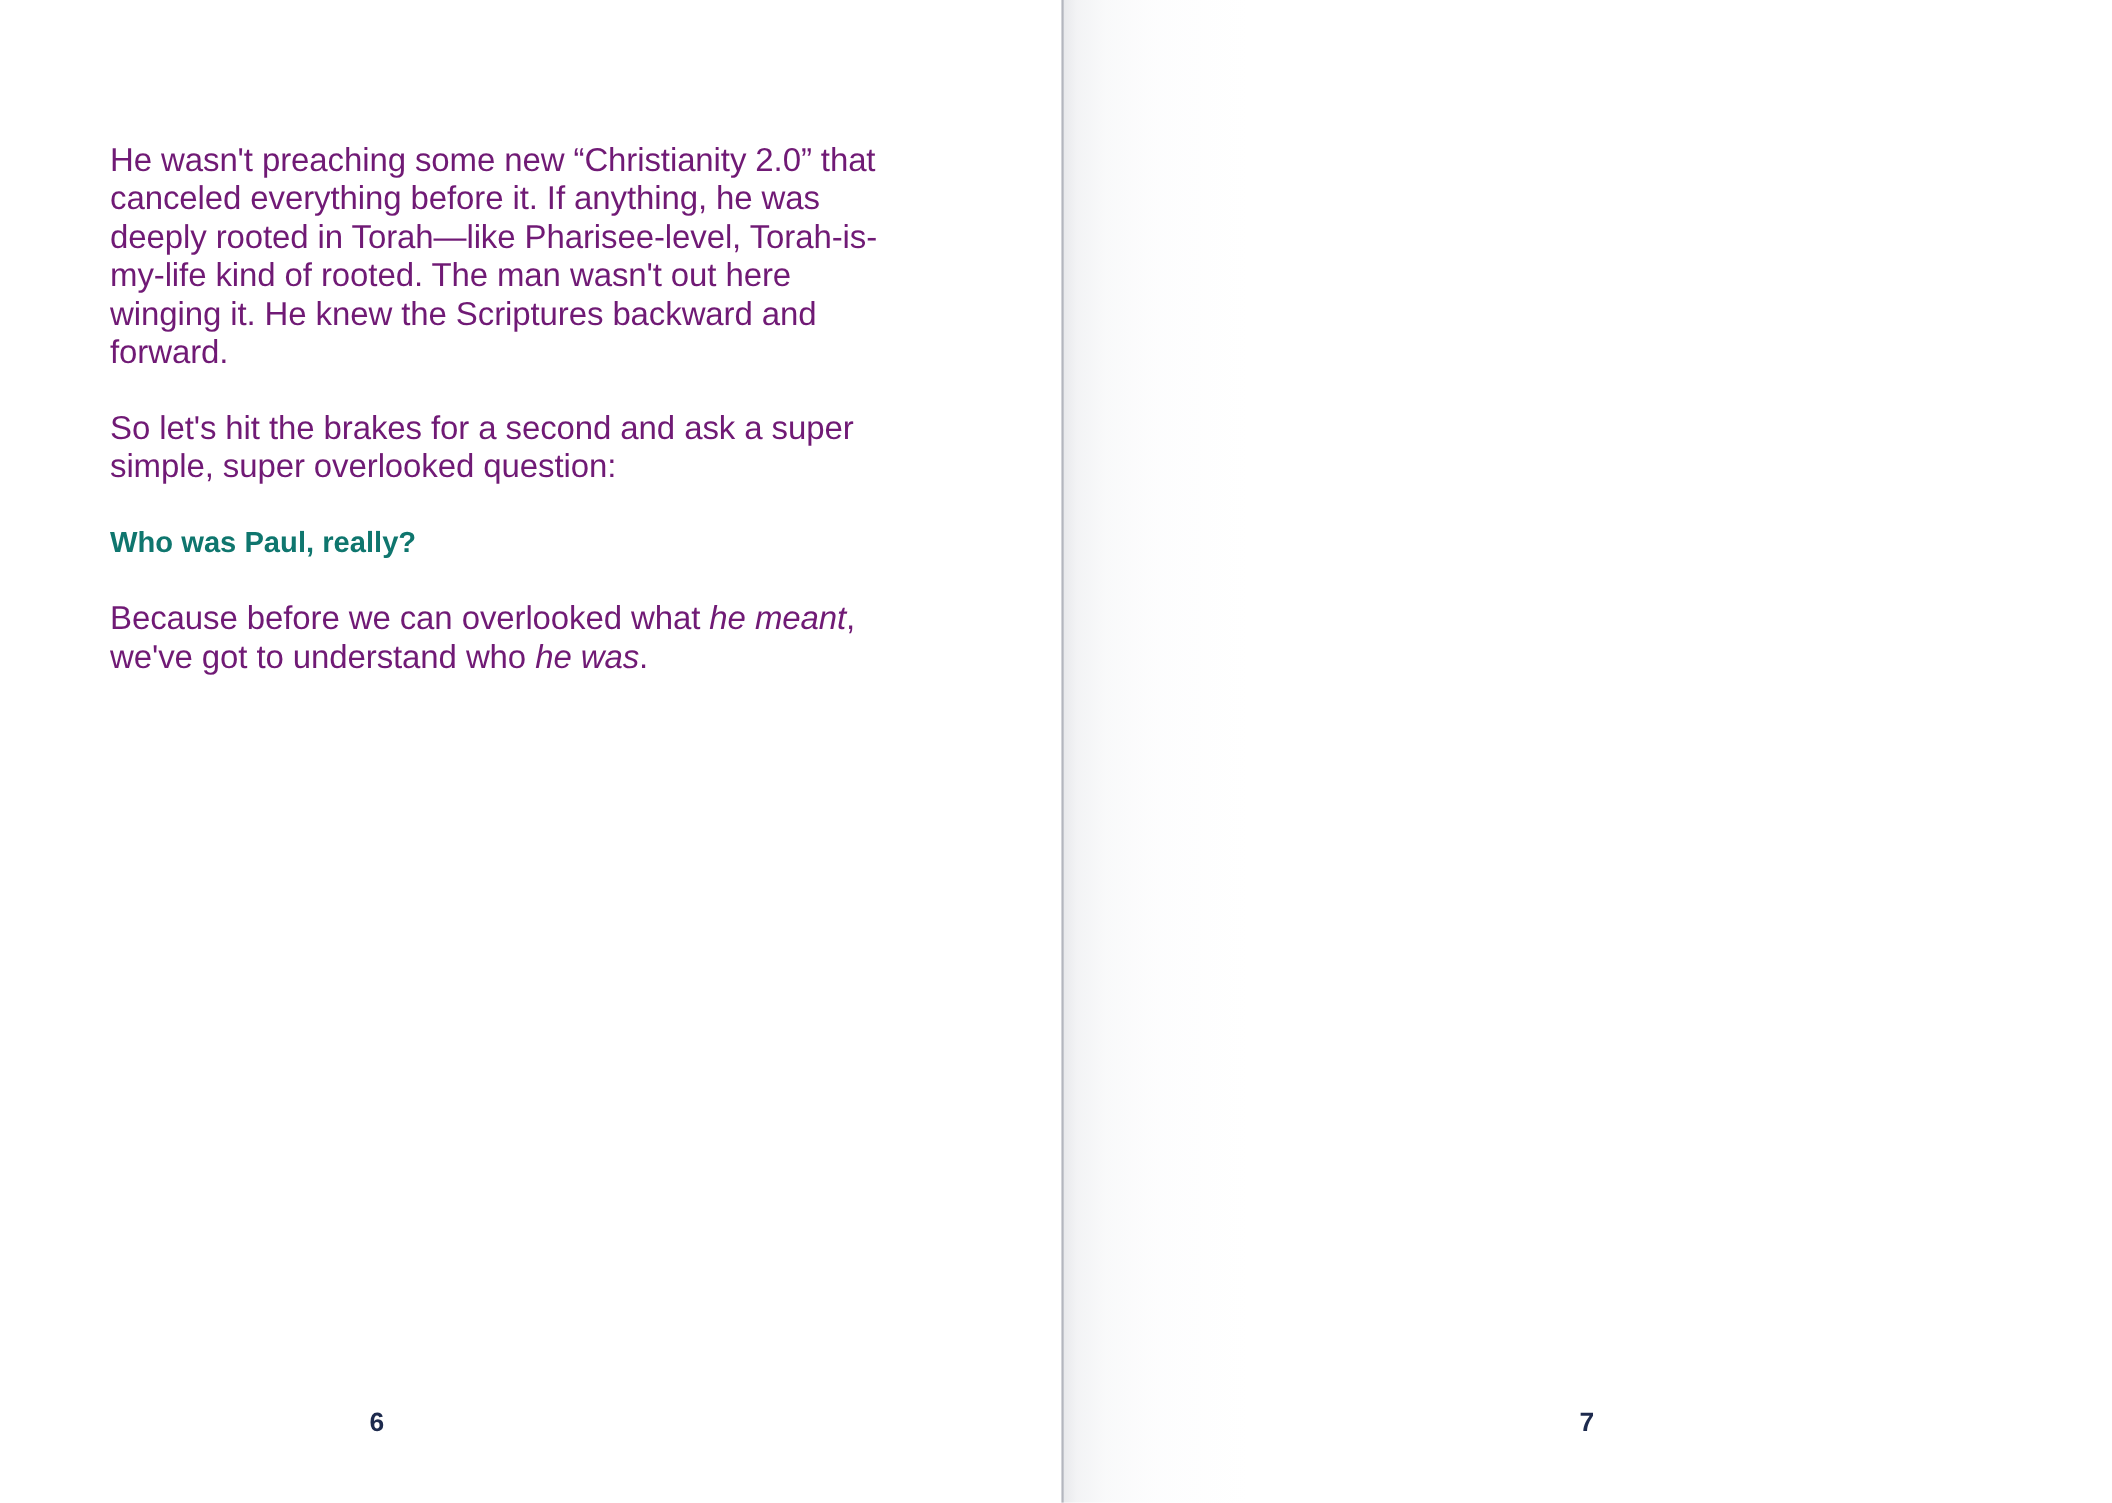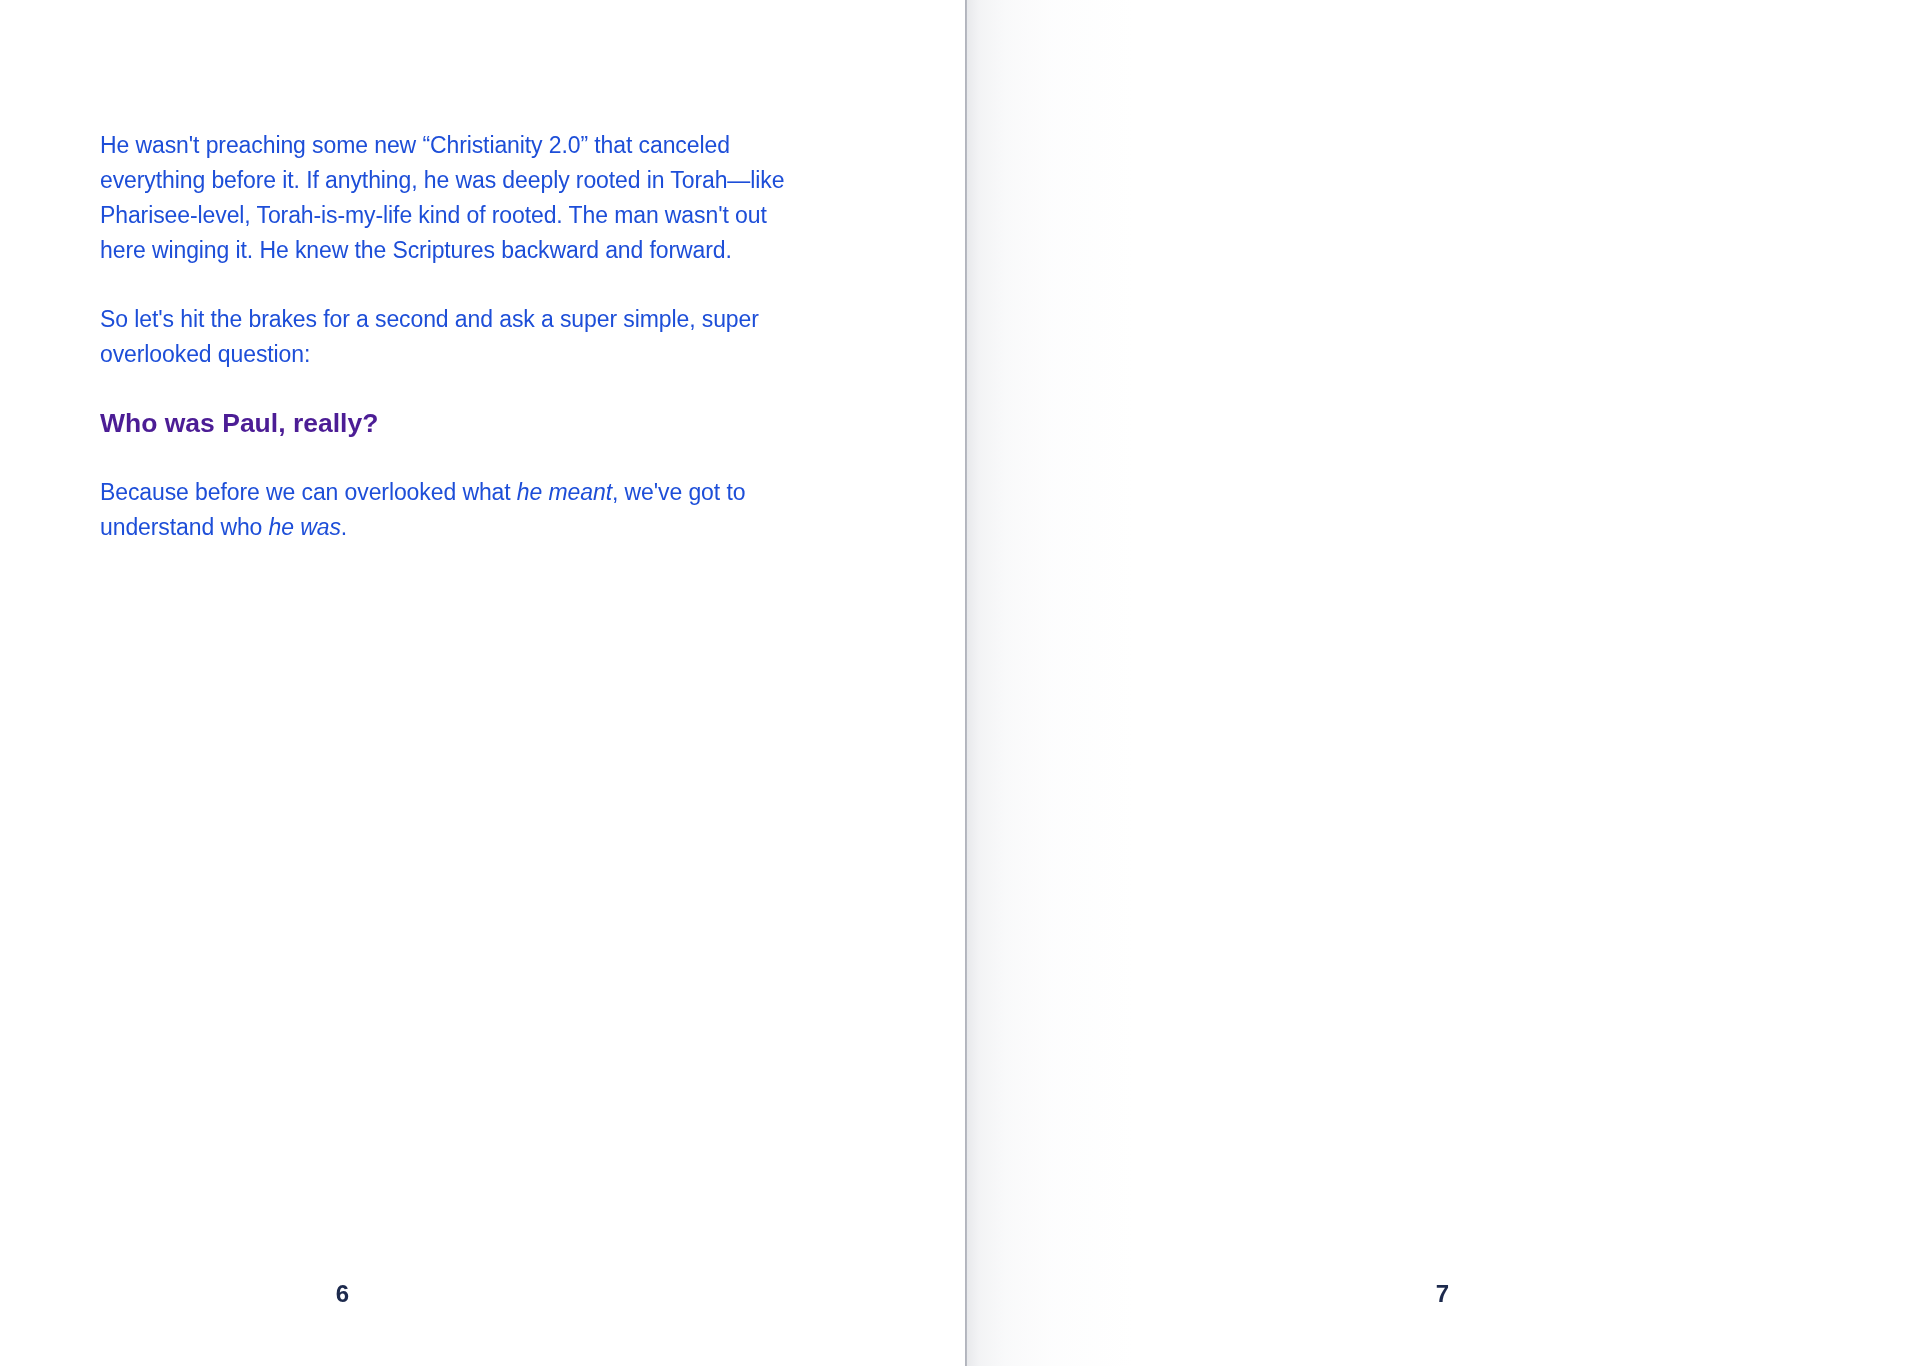--- a/index.html
+++ b/index.html
@@ -71,37 +71,37 @@
   
   .col-left {
     position: absolute;
     left: 100px;
     top: 128px;
     width: 710px;
   }
 
   p.body {
     margin: 0 0 34px 0;
-    font-size: 23px;
+    font-size: 30px;
     line-height: 35px;
     letter-spacing: -0.1px;
-    color: #1d4ed8;
+    color: #701a75;
     font-weight: 400;
   }
   p.body:last-child { margin-bottom: 0; }
 
   .b { font-weight: 700; }
   .i { font-style: italic; margin-top: 17px; }
 
   p.bold-line {
     margin: 0 0 34px 0;
     font-size: 26.5px;
     line-height: 35px;
     font-weight: 700;
-    color: #4c1d95;
+    color: #0f766e;
   }
 
   
   .page-number {
     position: absolute;
     bottom: 58px;
     width: 100%;
     text-align: center;
     font-size: 24px;
     font-weight: 700;

